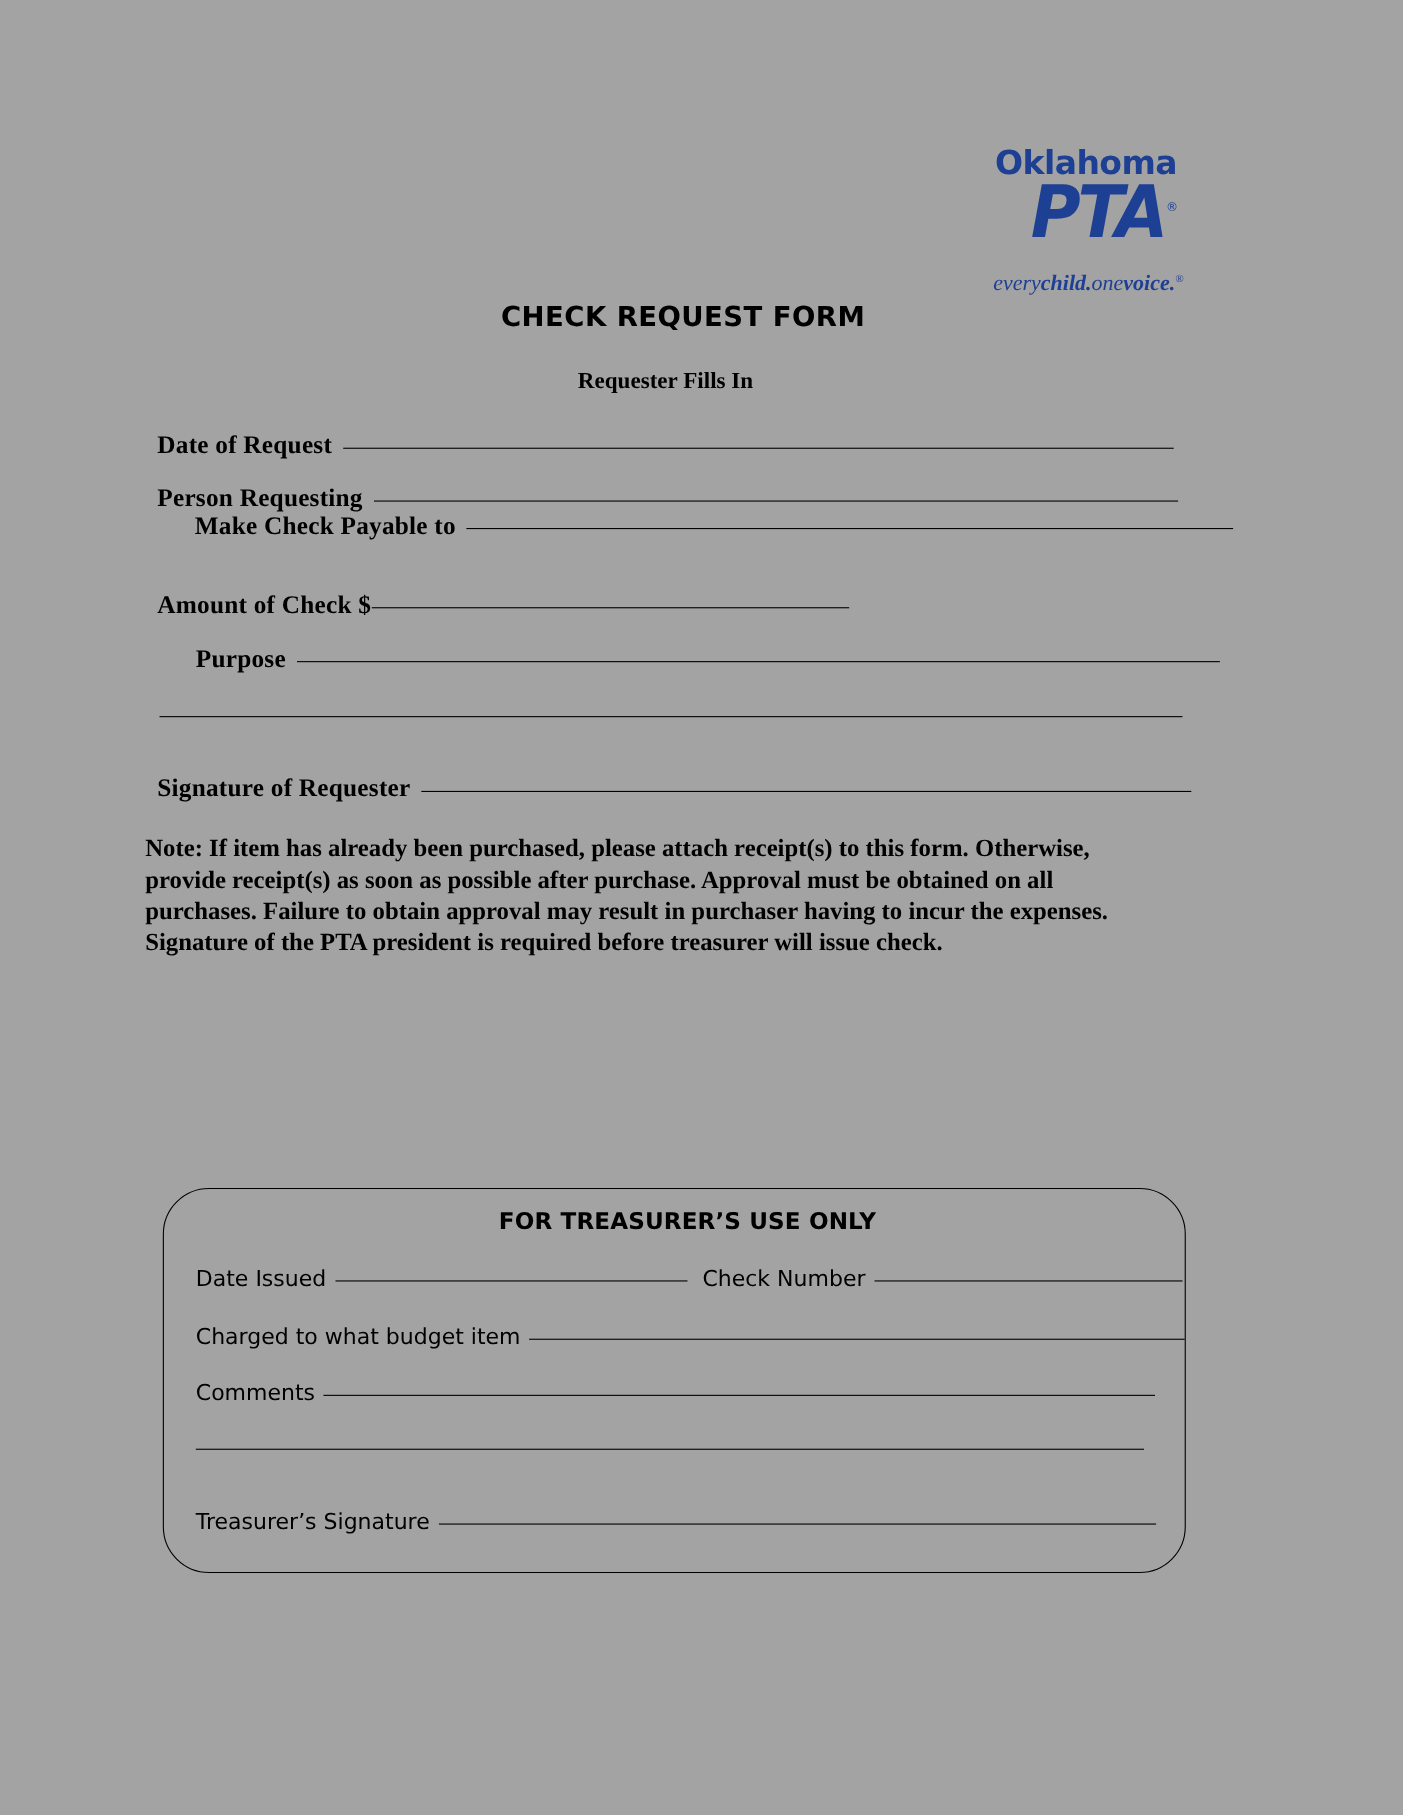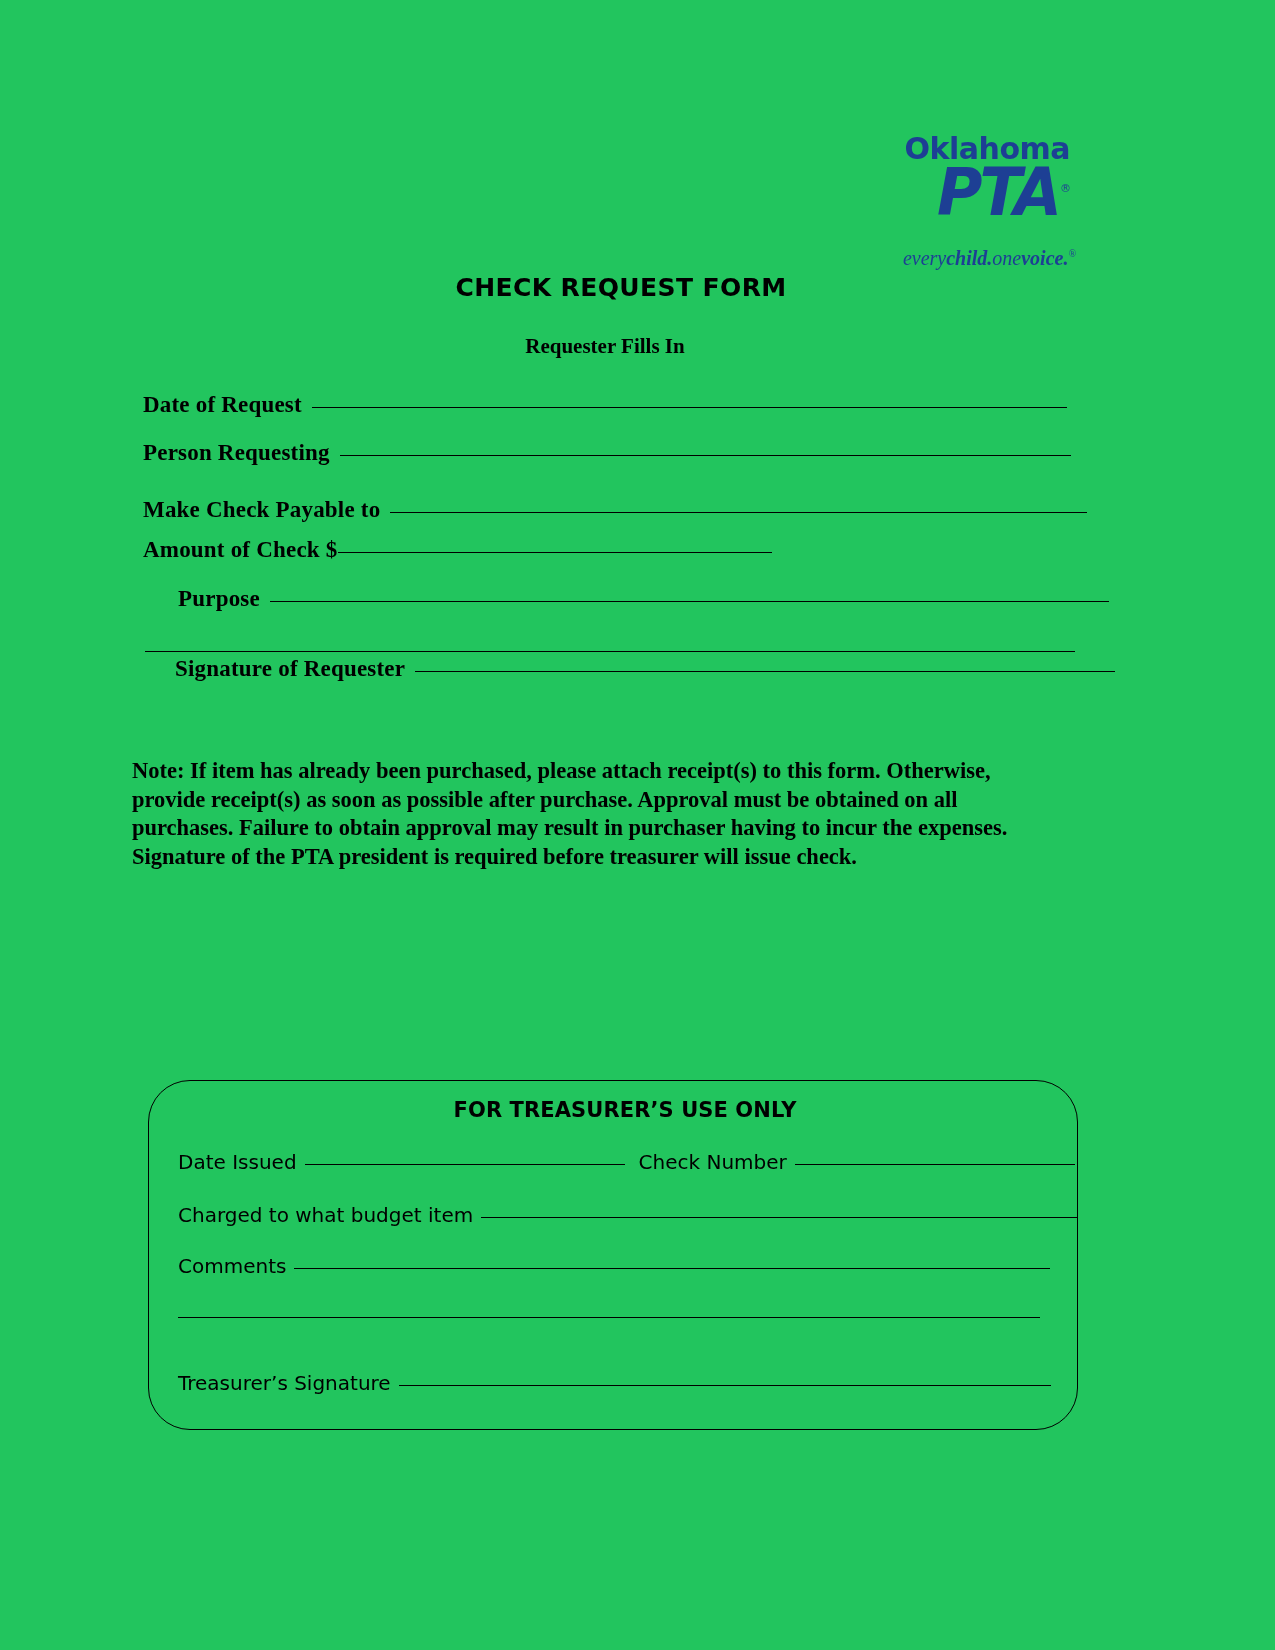--- a/index.html
+++ b/index.html
@@ -14,21 +14,21 @@
     font-family: "Liberation Serif", serif;
     color: #000000;
     overflow: hidden;
   }
 
   .page {
     position: absolute;
     left: 0; top: 0;
     width: 1275px;
     height: 1650px;
-    background: #22c55e;
+    background: #a3a3a3;
   }
 
   
   .logo {
     position: absolute;
     left: 858px;
     top: 133px;
     width: 218px;
     height: 122px;
     text-align: right;
@@ -206,35 +206,35 @@
   <div class="form-subtitle">Requester Fills In</div>
 
   <div class="frow" style="top:440px;">
     <span class="lbl">Person Requesting</span><span class="rule" style="width:731px;margin-left:10px;"></span>
   </div>
 
   <div class="frow" style="top:392px;">
     <span class="lbl">Date of Request</span><span class="rule" style="width:755px;margin-left:10px;"></span>
   </div>
 
-  <div class="frow" style="top:497px;">
+  <div class="frow" style="top:465px;margin-left:34px;">
     <span class="lbl">Make Check Payable to</span><span class="rule" style="width:697px;margin-left:10px;"></span>
   </div>
 
   <div class="frow" style="top:537px;">
     <span class="lbl">Amount of Check $</span><span class="rule" style="width:434px;margin-left:1px;"></span>
   </div>
 
   <div class="frow" style="top:586px;margin-left:35px;">
     <span class="lbl">Purpose</span><span class="rule" style="width:839px;margin-left:10px;"></span>
   </div>
 
   <div class="rule-full" style="top:651px;width:930px;"></div>
 
-  <div class="frow" style="top:656px;margin-left:32px;">
+  <div class="frow" style="top:704px;">
     <span class="lbl">Signature of Requester</span><span class="rule" style="width:700px;margin-left:10px;"></span>
   </div>
 
   <div class="note">Note: If item has already been purchased, please attach receipt(s) to this form. Otherwise, provide receipt(s) as soon as possible after purchase. Approval must be obtained on all purchases. Failure to obtain approval may result in purchaser having to incur the expenses. Signature of the PTA president is required before treasurer will issue check.</div>
 
 
   <div class="treasurer-box"></div>
   <div class="treasurer-title">FOR TREASURER’S USE ONLY</div>
 
   <div class="trow" style="top:1150px;">

